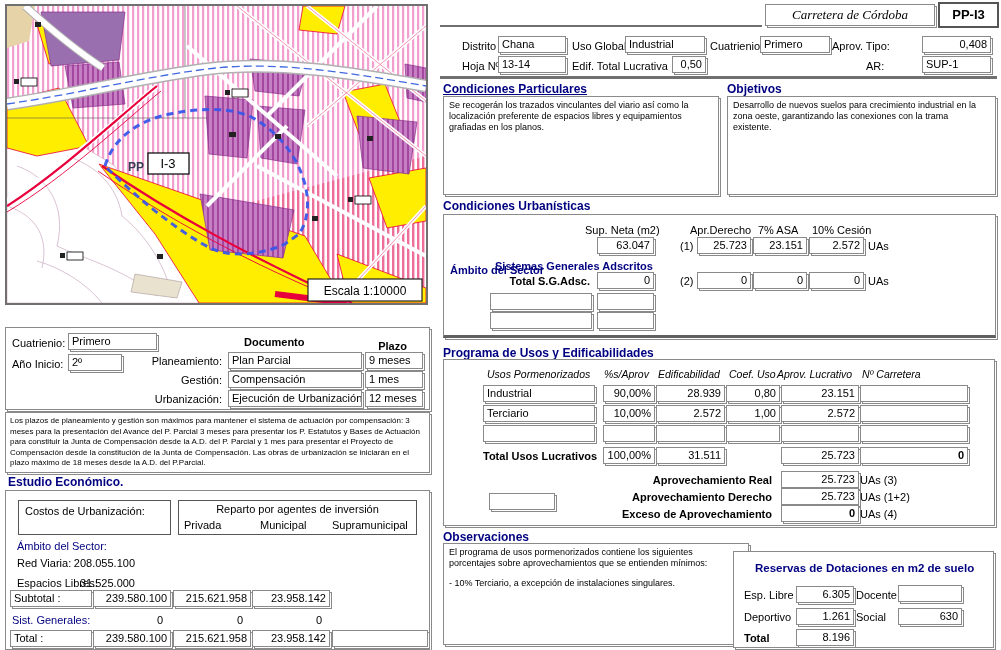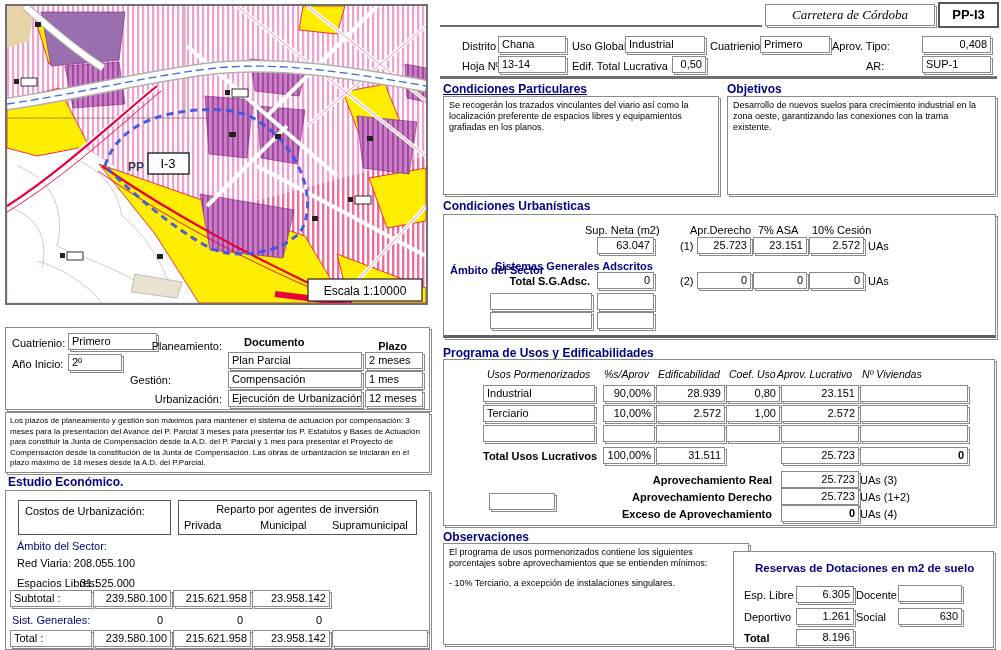--- a/index.html
+++ b/index.html
@@ -221,21 +221,21 @@
   <div class="fld" style="left:597px;top:312px;width:49px;"></div>
 
   <span class="title" style="left:443px;top:346px;">Programa de Usos y Edificabilidades</span>
   <div class="gbox" style="left:443px;top:359px;width:550px;height:165px;"></div>
 
   <span class="it-hdr" style="left:487px;top:368px;">Usos Pormenorizados</span>
   <span class="it-hdr" style="left:604px;top:368px;">%s/Aprov</span>
   <span class="it-hdr" style="left:658px;top:368px;">Edificabilidad</span>
   <span class="it-hdr" style="left:729px;top:368px;">Coef. Uso</span>
   <span class="it-hdr" style="left:777px;top:368px;">Aprov. Lucrativo</span>
-  <span class="it-hdr" style="left:862px;top:368px;">Nº Viviendas</span>
+  <span class="it-hdr" style="left:862px;top:368px;">Nº Carretera</span>
 
   <div class="fld" style="left:483px;top:385px;width:104px;">Industrial</div>
   <div class="fld num" style="left:603px;top:385px;width:44px;">90,00%</div>
   <div class="fld num" style="left:656px;top:385px;width:61px;">28.939</div>
   <div class="fld num" style="left:726px;top:385px;width:46px;">0,80</div>
   <div class="fld num" style="left:781px;top:385px;width:70px;">23.151</div>
   <div class="fld" style="left:860px;top:385px;width:100px;"></div>
 
   <div class="fld" style="left:483px;top:405px;width:104px;">Terciario</div>
   <div class="fld num" style="left:603px;top:405px;width:44px;">10,00%</div>
@@ -296,25 +296,25 @@
   <div class="gbox" style="left:5px;top:327px;width:423px;height:81px;"></div>
 
   <span class="lbl" style="left:12px;top:337px;">Cuatrienio:</span>
   <div class="fld" style="left:68px;top:333px;width:81px;">Primero</div>
   <span class="lbl b" style="left:244px;top:336px;width:132px;text-align:left;">Documento</span>
   <span class="lbl b" style="left:365px;top:340px;width:55px;text-align:center;">Plazo</span>
 
   <span class="lbl" style="left:12px;top:358px;">Año Inicio:</span>
   <div class="fld" style="left:68px;top:354px;width:46px;">2º</div>
 
-  <span class="lbl" style="left:130px;top:340px;width:92px;text-align:right;">Planeamiento:</span>
+  <span class="lbl" style="left:130px;top:355px;width:92px;text-align:right;">Planeamiento:</span>
   <div class="fld" style="left:228px;top:352px;width:126px;">Plan Parcial</div>
-  <div class="fld" style="left:365px;top:352px;width:50px;">2 meses</div>
-
-  <span class="lbl" style="left:130px;top:374px;width:92px;text-align:left;">Gestión:</span>
+  <div class="fld" style="left:365px;top:352px;width:50px;">9 meses</div>
+
+  <span class="lbl" style="left:130px;top:374px;width:92px;text-align:right;">Gestión:</span>
   <div class="fld" style="left:228px;top:371px;width:126px;">Compensación</div>
   <div class="fld" style="left:365px;top:371px;width:50px;">1 mes</div>
 
   <span class="lbl" style="left:130px;top:393px;width:92px;text-align:right;">Urbanización:</span>
   <div class="fld" style="left:228px;top:390px;width:126px;">Ejecución de Urbanización</div>
   <div class="fld" style="left:365px;top:390px;width:50px;">12 meses</div>
 
   <div class="gbox" style="left:5px;top:412px;width:423px;height:59px;">
     <div class="notetxt" style="padding:3px 4px;width:413px;">Los plazos de planeamiento y gestión son máximos para mantener el sistema de actuación por compensación: 3 meses para la presentación del Avance del P. Parcial 3 meses para presentar los P. Estatutos y Bases de Actuación para constituir la Junta de Compensación desde la A.D. del P. Parcial y 1 mes para presentar el Proyecto de Compensación desde la constitución de la Junta de Compensación.  Las obras de urbanización se iniciarán en el plazo máximo de 18 meses desde la A.D. del P.Parcial.</div>
   </div>

